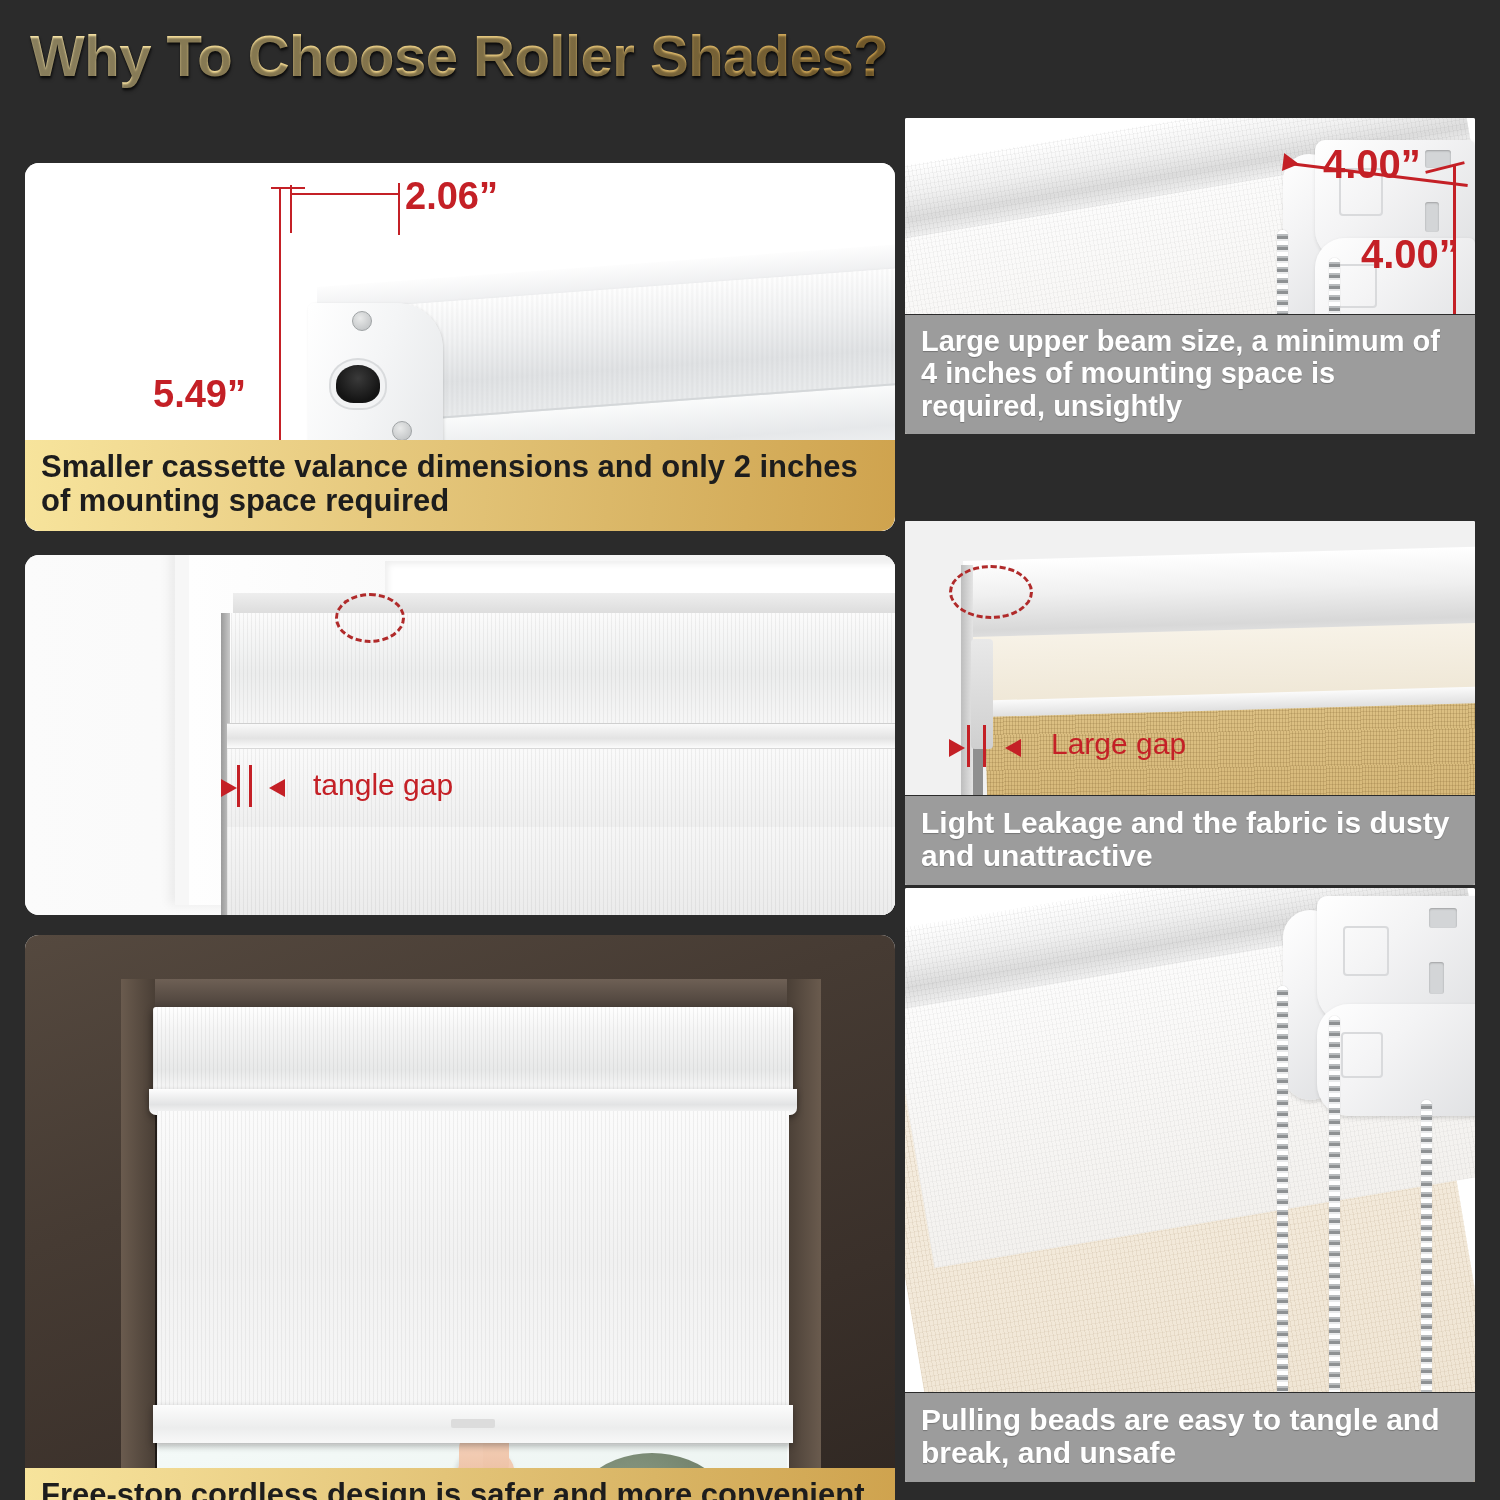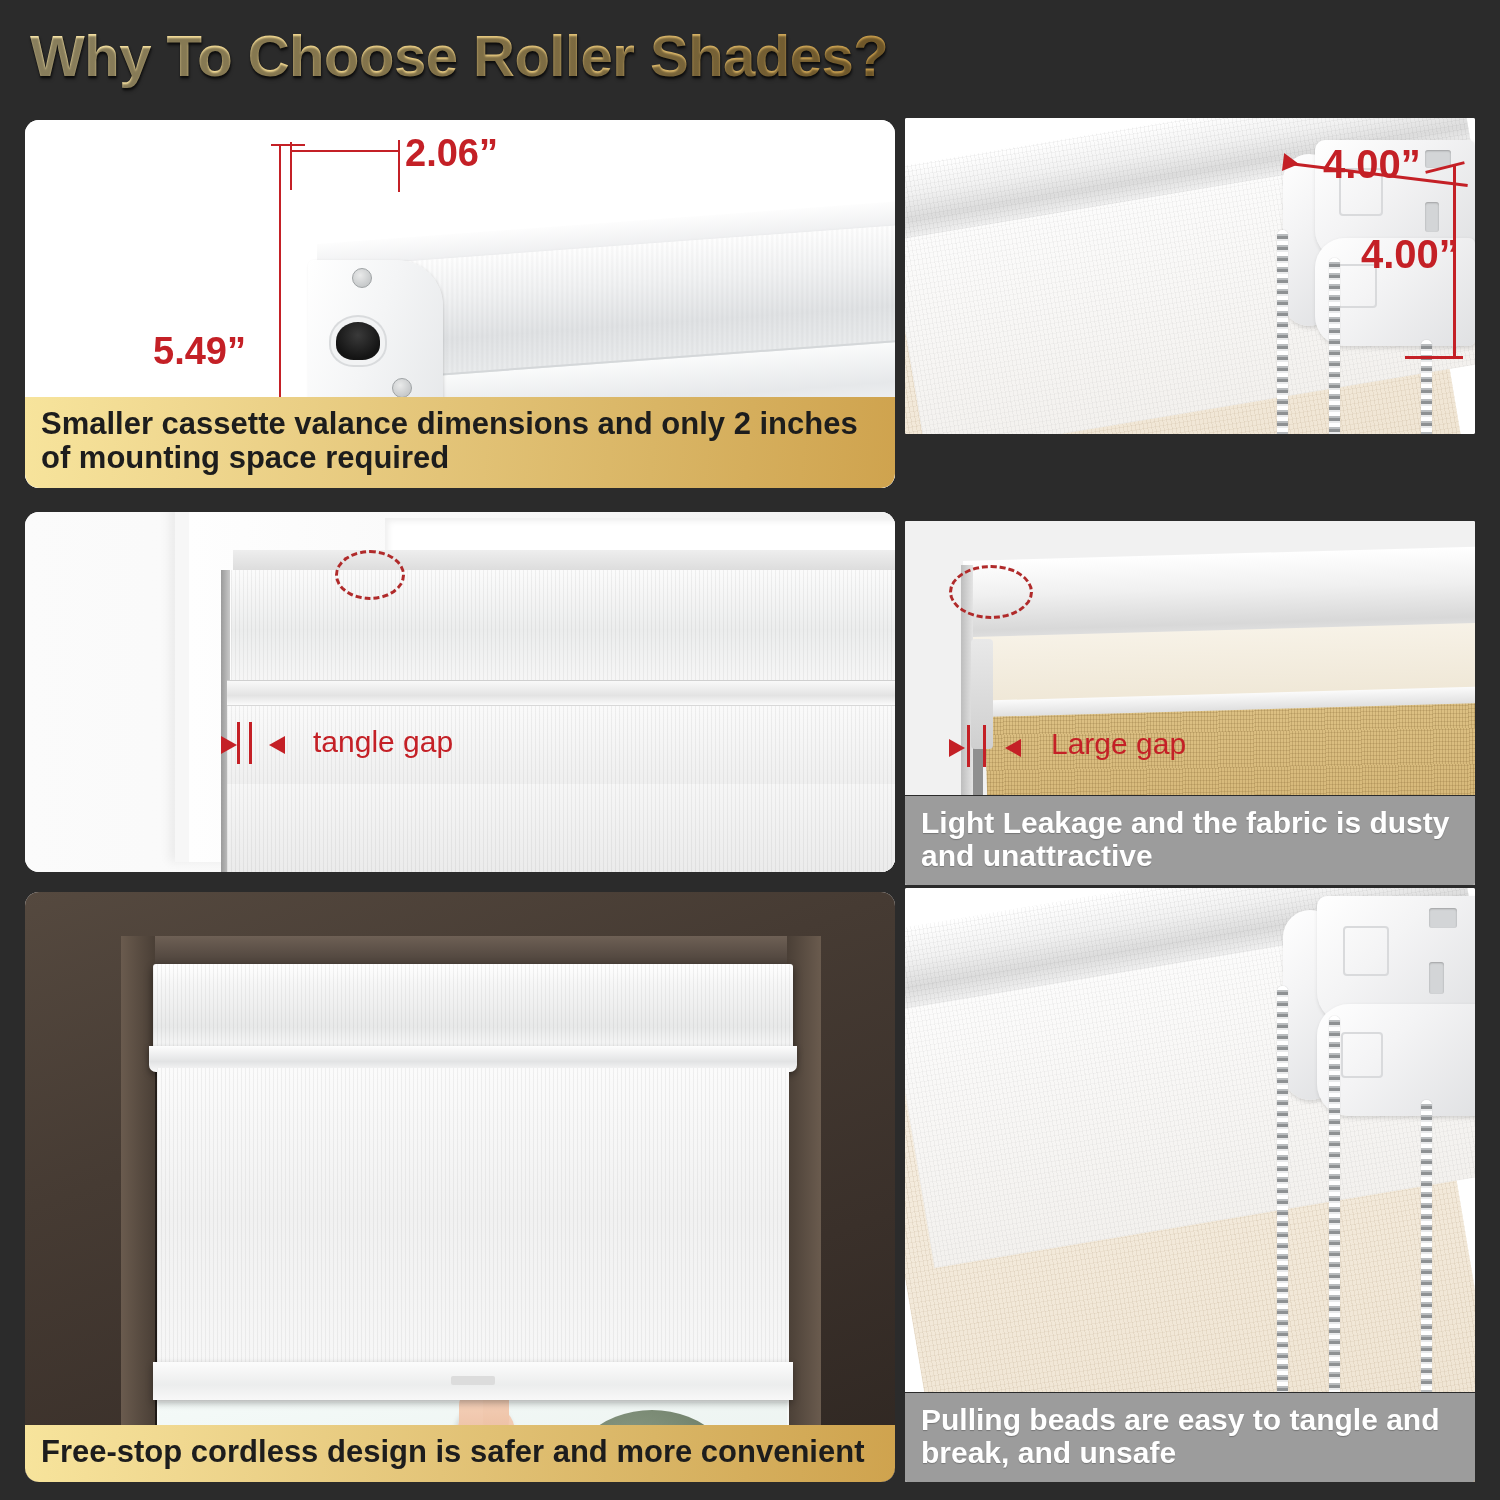--- a/index.html
+++ b/index.html
@@ -19,21 +19,21 @@
     background:linear-gradient(100deg,#f8e6aa 0%,#f3da93 26%,#e6c77c 58%,#d3ac5d 85%,#c79b48 100%);
     -webkit-background-clip:text; background-clip:text;
     color:transparent; -webkit-text-fill-color:transparent;
     text-shadow:0 2px 2px rgba(0,0,0,.45);
     filter:drop-shadow(1px 2px 1px rgba(0,0,0,.5));
     white-space:nowrap;
   }
 
   
   .panel{ position:absolute; overflow:hidden; background:#fff; }
-  .panel.left{ border-radius:14px; }
+  .panel.left{ border-radius:14px;margin-top:43px; }
   .panel.right{ border-radius:2px; }
 
   .p1{ left:25px;  top:120px;  width:870px;  height:368px; }
   .p2{ left:905px; top:118px;  width:570px;  height:316px; }
   .p3{ left:25px;  top:512px;  width:870px;  height:360px; }
   .p4{ left:905px; top:508px;  width:570px;  height:364px;margin-top:13px; }
   .p5{ left:25px;  top:892px;  width:870px;  height:590px; }
   .p6{ left:905px; top:888px;  width:570px;  height:594px; }
 
   .photo{ position:absolute; inset:0; overflow:hidden; }
@@ -394,20 +394,21 @@
 
     <div class="redline" style="left:384px; top:44px; width:180px; height:3px; transform:rotate(7deg); transform-origin:left center;"></div>
     <div class="arrow r" style="left:378px; top:36px; transform:rotate(7deg);"></div>
     <span class="dimtxt" style="left:418px; top:24px; font-size:40px;">4.00”</span>
 
     <div class="redline" style="left:548px; top:48px; width:3px; height:190px;"></div>
     <div class="redline" style="left:520px; top:48px; width:40px; height:3px; transform:rotate(-14deg);"></div>
     <div class="redline" style="left:500px; top:238px; width:58px; height:3px;"></div>
     <span class="dimtxt" style="left:456px; top:114px; font-size:40px;">4.00”</span>
   </div>
+  <div class="caption gray tall">Large upper beam size, a minimum of 4 inches of mounting space is required, unsightly</div>
 </div>
 
 <div class="panel left p3">
   <div class="photo">
     <div class="wallbg"></div>
     <div class="frame-out">
       <div class="frame-in"></div>
     </div>
     <div class="gapbar"></div>
     <div class="cassette"></div>

